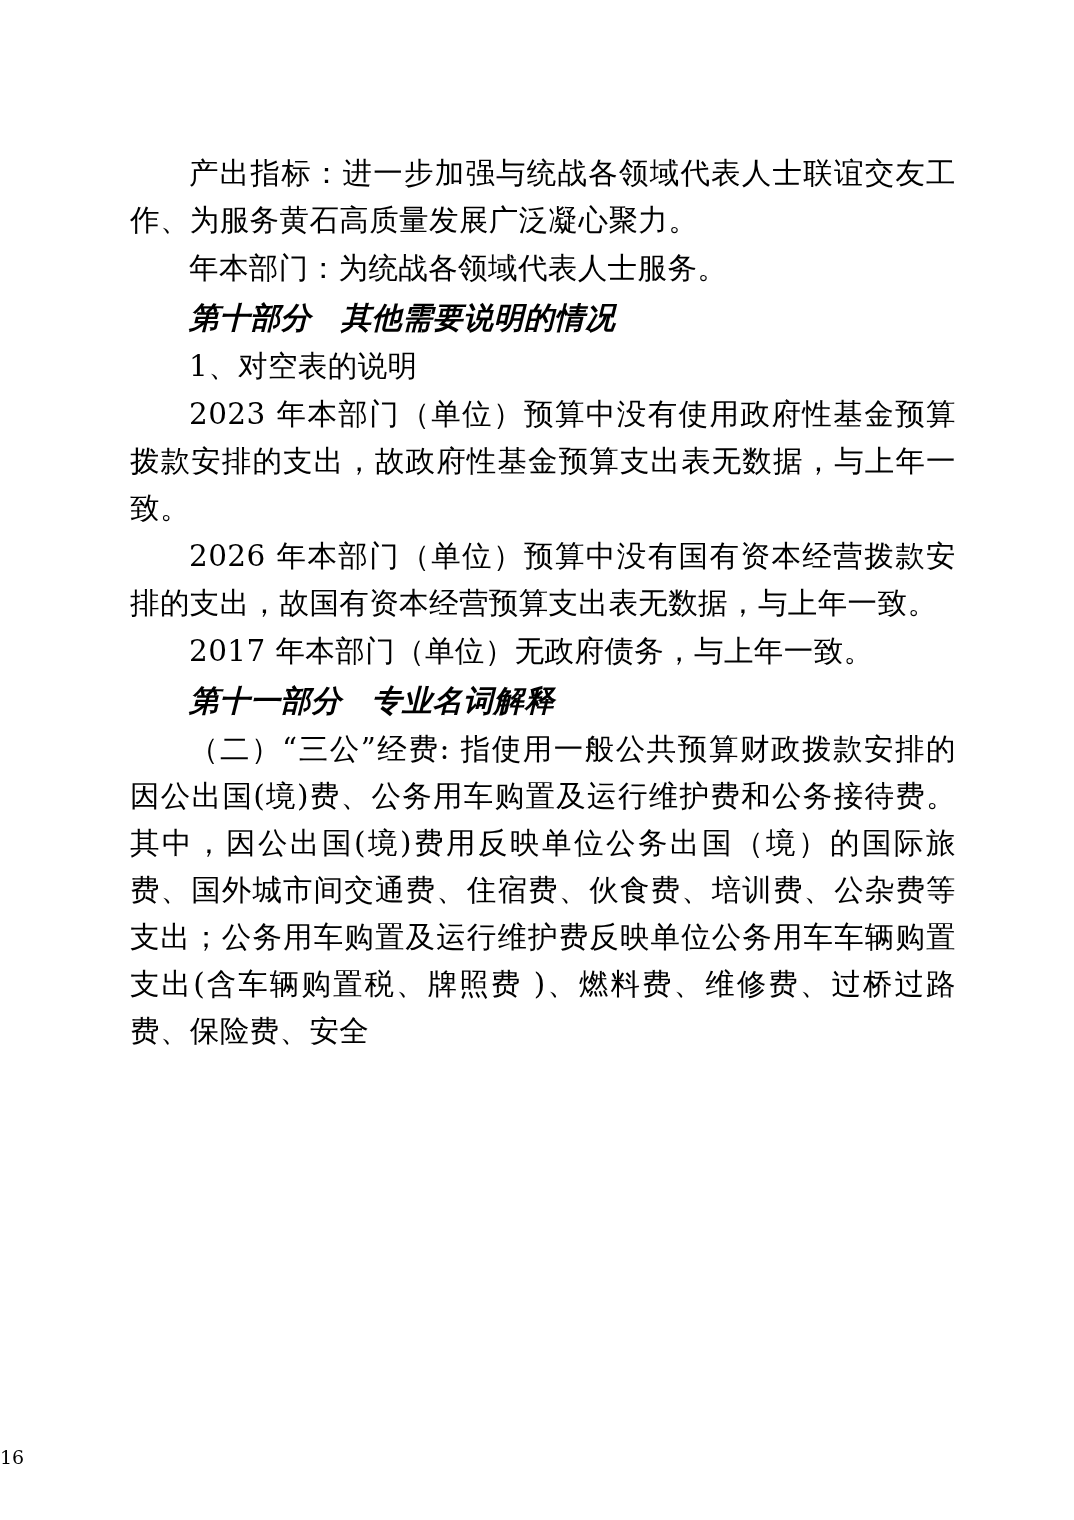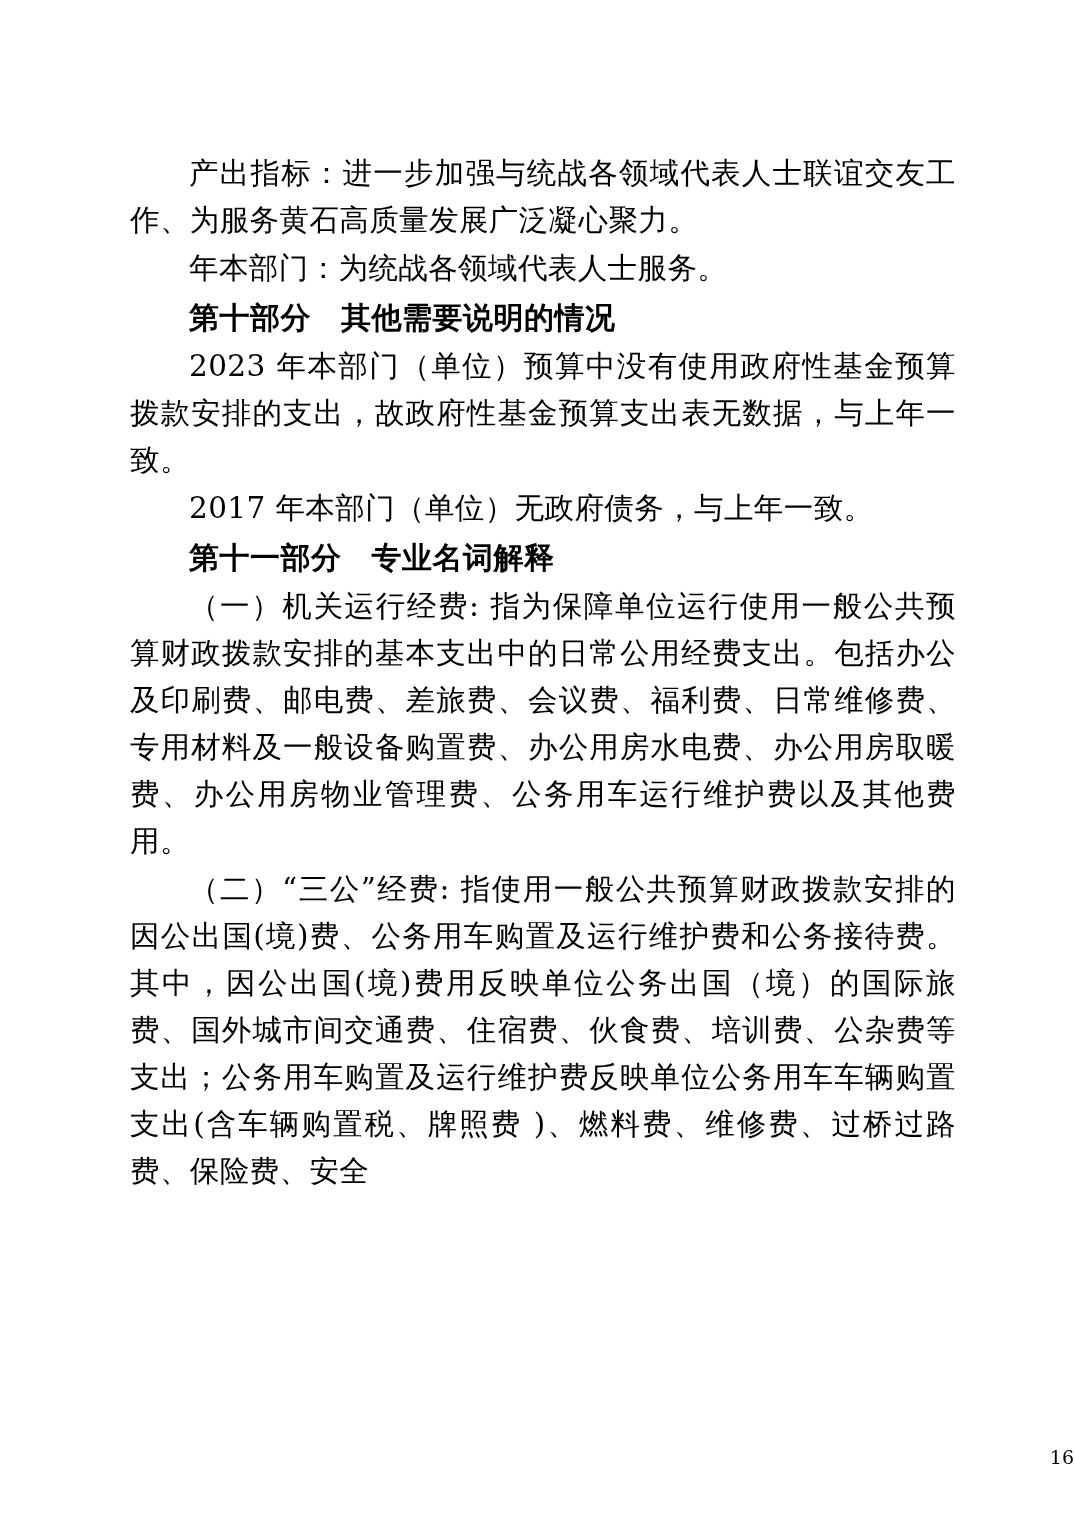--- a/index.html
+++ b/index.html
@@ -32,47 +32,49 @@
     text-indent: 59px;
   }
   .heading {
     font-size: 30px;
     line-height: 48px;
     font-weight: bold;
     margin: 2px 0 1px 0;
     text-indent: 59px;
     letter-spacing: 0.5px;
     font-family: "DejaVu Sans", "Liberation Sans", sans-serif;
+    font-style: italic;
   }
   .heading .gap {
     display: inline-block;
     width: 30px;
   }
   .page-number {
     position: absolute;
     bottom: 52px;
     left: 0;
     width: 100%;
-    text-align: right;
+    text-align: left;
     font-size: 19px;
     font-family: "DejaVu Serif", "Liberation Serif", serif;
   }
 </style>
 </head>
 <body>
 
 <div class="page">
 
   <p class="para">产出指标：进一步加强与统战各领域代表人士联谊交友工作、为服务黄石高质量发展广泛凝心聚力。</p>
   <p class="para">年本部门：为统战各领域代表人士服务。</p>
 
   <p class="heading"><span>第十部分</span><span class="gap"></span><span>其他需要说明的情况</span></p>
 
+  <p class="para">1、对空表的说明</p>
   <p class="para">2023 年本部门（单位）预算中没有使用政府性基金预算拨款安排的支出，故政府性基金预算支出表无数据，与上年一致。</p>
+  <p class="para">2026 年本部门（单位）预算中没有国有资本经营拨款安排的支出，故国有资本经营预算支出表无数据，与上年一致。</p>
   <p class="para">2017 年本部门（单位）无政府债务，与上年一致。</p>
 
   <p class="heading"><span>第十一部分</span><span class="gap"></span><span>专业名词解释</span></p>
 
-  <p class="para">（一）机关运行经费: 指为保障单位运行使用一般公共预算财政拨款安排的基本支出中的日常公用经费支出。包括办公及印刷费、邮电费、差旅费、会议费、福利费、日常维修费、专用材料及一般设备购置费、办公用房水电费、办公用房取暖费、办公用房物业管理费、公务用车运行维护费以及其他费用。</p>
   <p class="para">（二）“三公”经费: 指使用一般公共预算财政拨款安排的因公出国(境)费、公务用车购置及运行维护费和公务接待费。其中，因公出国(境)费用反映单位公务出国（境）的国际旅费、国外城市间交通费、住宿费、伙食费、培训费、公杂费等支出；公务用车购置及运行维护费反映单位公务用车车辆购置支出(含车辆购置税、牌照费 )、燃料费、维修费、过桥过路费、保险费、安全</p>
 
   <div class="page-number">16</div>
 </div>
 
 </body></html>

